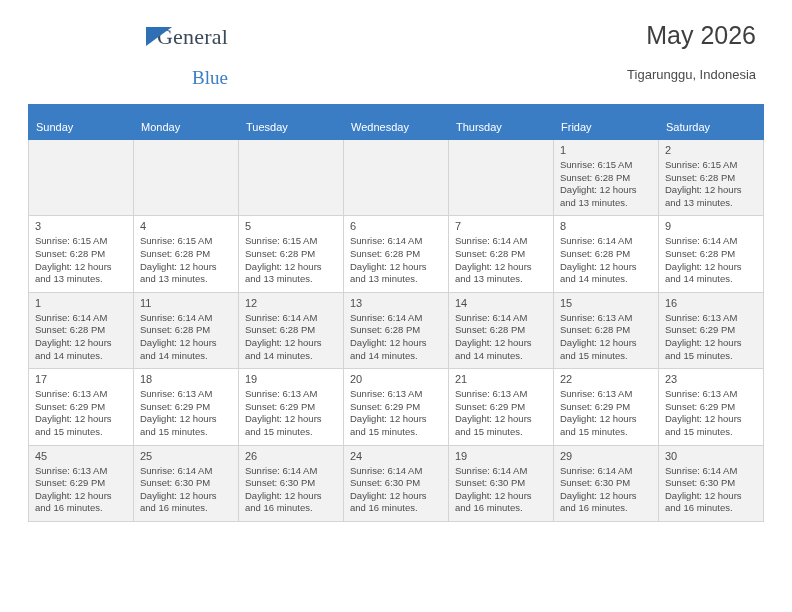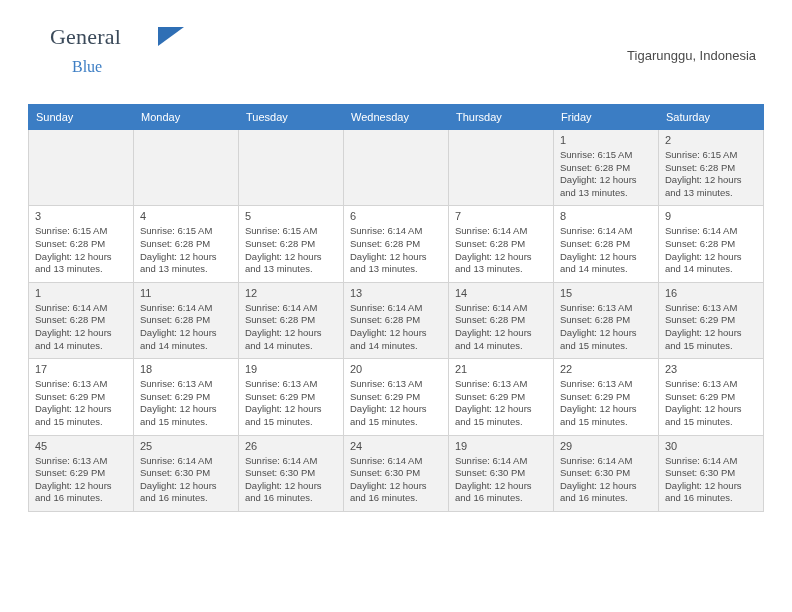--- a/index.html
+++ b/index.html
@@ -23,38 +23,39 @@
   }
   
   .header {
     position: relative;
     height: 70px;
     padding-top: 26px;
     box-sizing: border-box;
   }
   .logo {
     position: absolute;
-    left: 16px;
+    left: 4px;
     top: 26px;
     width: 190px;
     height: 50px;
+    text-align: right;
   }
   .logo-general {
     font-size: 22px;
     color: #3b4a5a;
     letter-spacing: .2px;
     font-family: "Liberation Serif", serif;
     line-height: 1;
   }
   .logo-blue {
-    font-size: 16px;
+    font-size: 19px;
     color: #3d7ec4;
     font-family: "Liberation Serif", serif;
     line-height: 1;
-    margin-top: 11px;
+    margin-top: 20px;
     margin-left: 22px;
   }
   .logo-tri {
     position: absolute;
     left: 108px;
     top: 1px;
     width: 0;
     height: 0;
     border-left: 26px solid #2f6fb5;
     border-bottom: 19px solid transparent;
@@ -67,38 +68,38 @@
   }
   .month-title {
     font-size: 25px;
     color: #3f3f3f;
     font-weight: normal;
     line-height: 1.1;
   }
   .location {
     font-size: 13px;
     color: #4a4a4a;
-    margin-top: 26px;
+    margin-top: 17px;
   }
   
   .calendar {
     position: absolute;
     left: 28px;
     top: 104px;
     width: 736px;
     border-collapse: collapse;
     table-layout: fixed;
   }
   .calendar th {
     background: #3b7dc4;
     color: #ffffff;
     font-size: 11px;
     font-weight: normal;
     text-align: left;
-    padding: 6px 6px 6px 7px;
+    padding: 16px 6px 6px 7px;
     border: 1px solid #3b7dc4;
     height: 11px;
   }
   .calendar td {
     border: 1px solid #d4d4d4;
     vertical-align: top;
     padding: 4px 5px 6px 6px;
     height: 63px;
     font-size: 9.5px;
     line-height: 12.6px;
@@ -129,20 +130,21 @@
 
 <div class="page">
 
   <div class="header">
     <div class="logo">
       <div class="logo-tri"></div>
       <div class="logo-general">General</div>
       <div class="logo-blue">Blue</div>
     </div>
     <div class="title-block">
+      <div class="month-title">May 2026</div>
       <div class="location">Tigarunggu, Indonesia</div>
     </div>
   </div>
 
   <table class="calendar">
     <thead>
       <tr>
         <th>Sunday</th>
         <th>Monday</th>
         <th>Tuesday</th>

